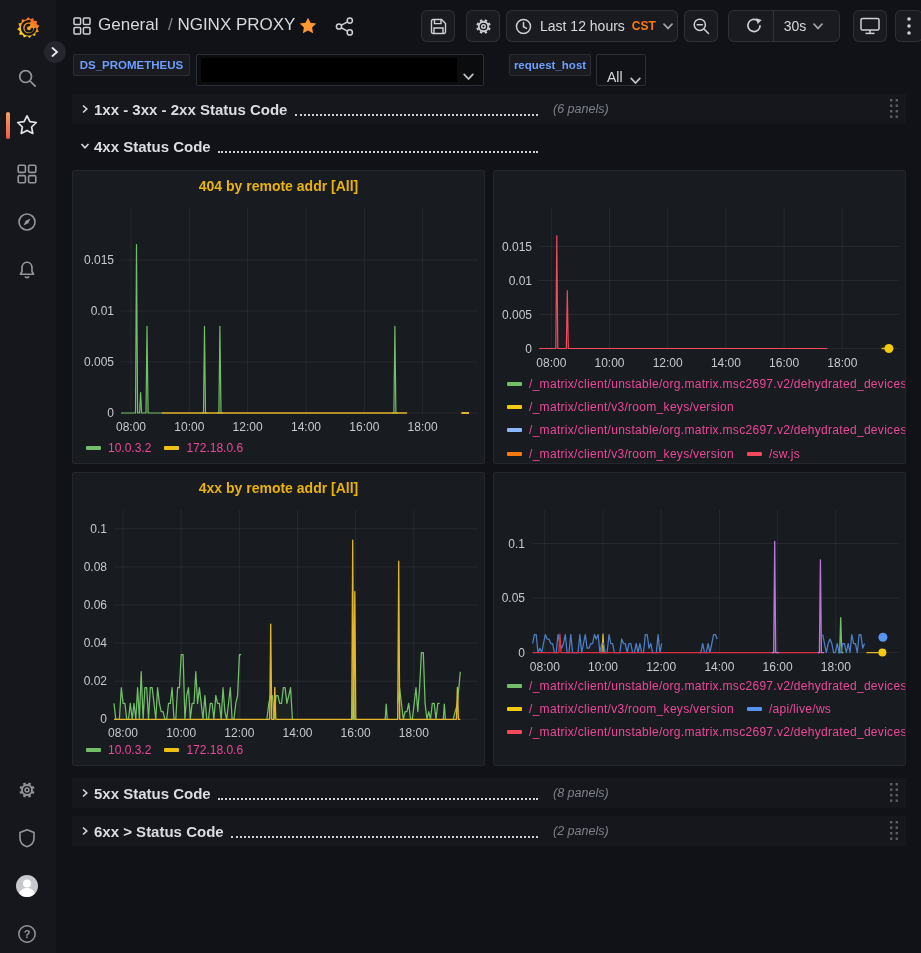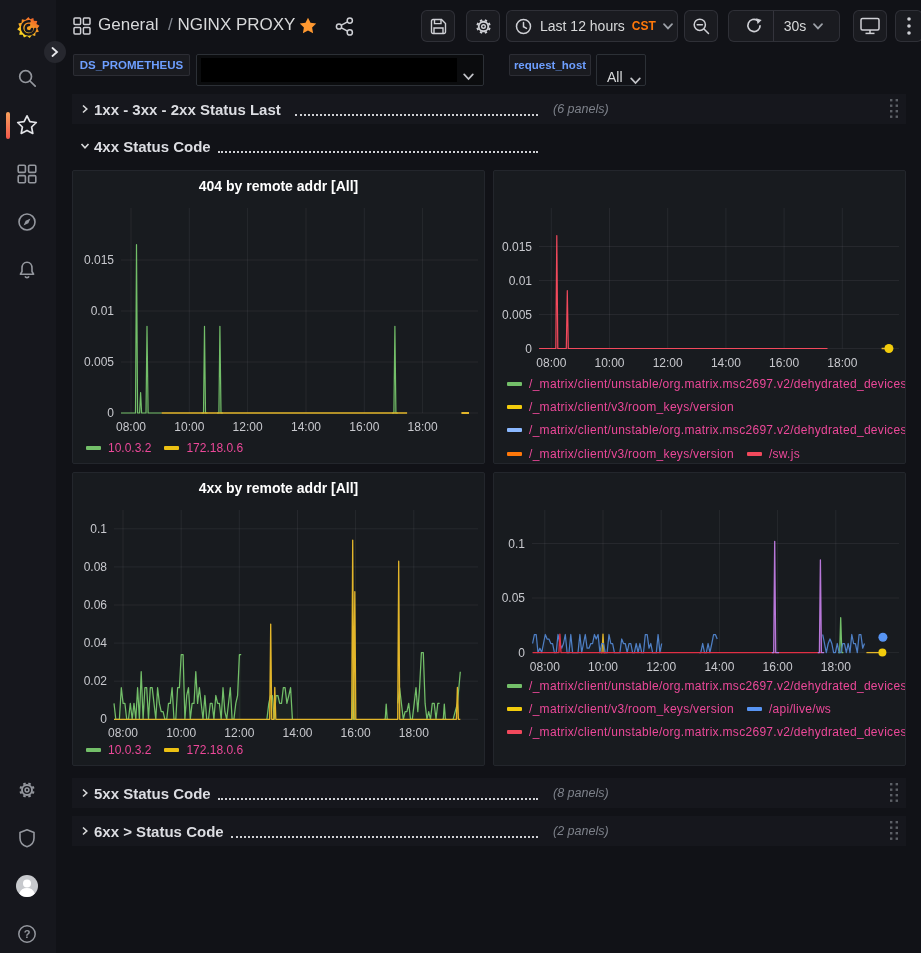--- a/index.html
+++ b/index.html
@@ -6,21 +6,21 @@
 .abs { position:absolute; }
 #sidebar { position:absolute; left:0; top:0; width:56px; height:953px; background:#16171d; }
 .sicon { position:absolute; left:17px; }
 #navbar { position:absolute; left:56px; top:0; width:865px; height:52px; }
 .btn { position:absolute; top:10px; height:32px; border:1px solid rgba(204,204,220,0.12);
   background:rgba(204,204,220,0.05); border-radius:6px; display:flex; align-items:center; justify-content:center;text-align:center; }
 .lbl { position:absolute; top:54px; height:22px; background:rgba(204,204,220,0.05); border:1px solid rgba(204,204,220,0.11); border-radius:2px;
   display:flex; align-items:center; justify-content:center; color:#6e9fff; font-size:11.5px; font-weight:bold; }
 .panel { position:absolute; width:413px; height:294px; background:#181b1f;
   border:1px solid #23262c; border-radius:2px; overflow:hidden; }
-.ptitle { position:absolute; top:7px; left:0; width:100%; text-align:center; color:#ffffff;
+.ptitle { position:absolute; top:7px; left:0; width:100%; text-align:center; color:#eab308;
   font-size:14px; font-weight:600; }
 .leg1 { position:absolute; left:13px; top:269px; height:15px; display:flex; align-items:center; }
 .leg4 { position:absolute; left:13px; top:201px; width:398px; overflow:hidden; }
 .lr { height:23.4px; display:flex; align-items:center; white-space:nowrap; overflow:hidden; }
 .leg4 .lt { letter-spacing:0.3px; }
 .dash { width:15px; height:4px; border-radius:1px; flex:none; }
 .lt { color:#ec4899; font-size:12px; margin-left:7px; margin-right:13px; }
 .rowhdr { position:absolute; left:72px; width:834px; height:30px; display:flex; align-items:center; }
 .rowhdr .tt { color:#dcdde2; font-size:15px; font-weight:bold; margin-left:4px; }
 .dots { border-bottom:2px dotted #cfd0d4; height:13px; }
@@ -211,21 +211,21 @@
       </svg>
     </span>
 </div>
 
 <div class="rowhdr" style="top:94px;background:#16171d">
   <span style="margin-left:8px;display:flex">
       <svg width="10" height="10" viewBox="0 0 10 10">
         <path d="M3 1.5 L6.8 5 L3 8.5" fill="none" stroke="#d8d9da" stroke-width="1.6"></path>
       </svg>
     </span>
-  <span class="tt">1xx - 3xx - 2xx Status Last</span>
+  <span class="tt">1xx - 3xx - 2xx Status Code</span>
   <div class="dots abs" style="left:223px;width:243px"></div>
   <span class="pcount">(6 panels)</span>
   <span class="abs" style="left:816px;top:4px"><svg width="12" height="22" viewBox="0 0 12 22">
         <g fill="#5c6066">
           <rect x="2" y="1" width="2.4" height="2.4"></rect>
           <rect x="7.6" y="1" width="2.4" height="2.4"></rect>
           <rect x="2" y="6.5" width="2.4" height="2.4"></rect>
           <rect x="7.6" y="6.5" width="2.4" height="2.4"></rect>
           <rect x="2" y="12" width="2.4" height="2.4"></rect>
           <rect x="7.6" y="12" width="2.4" height="2.4"></rect>

